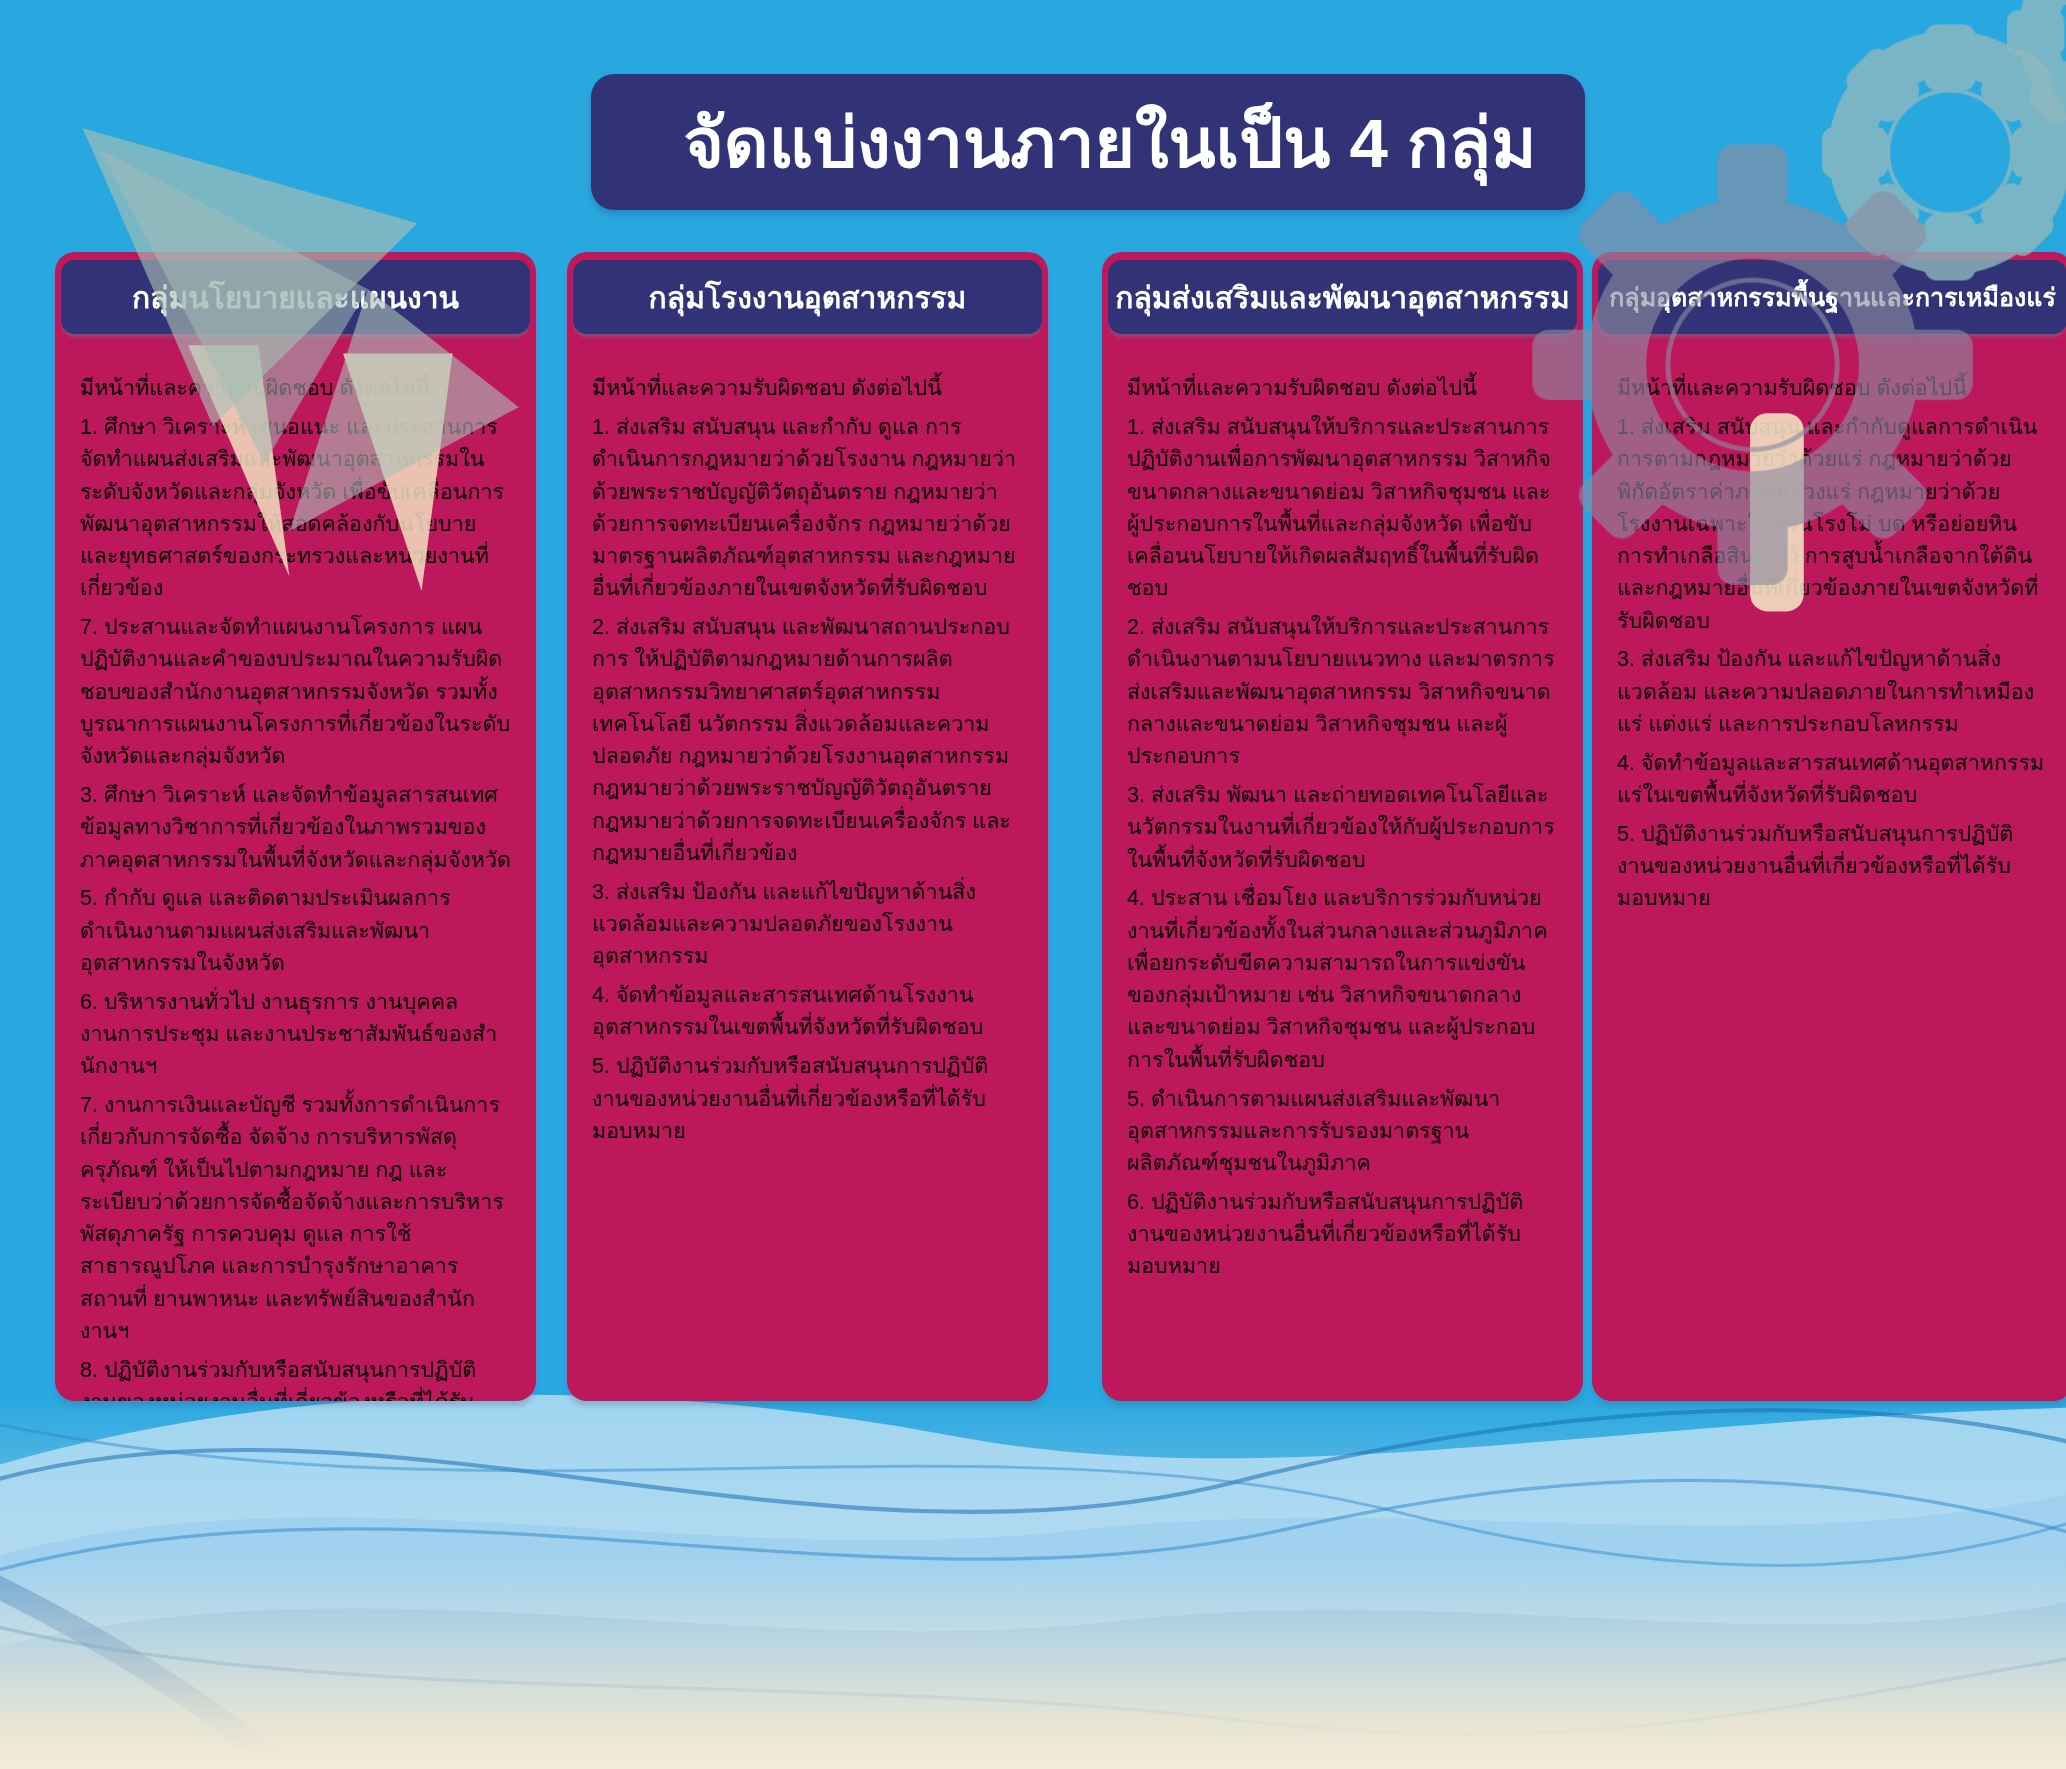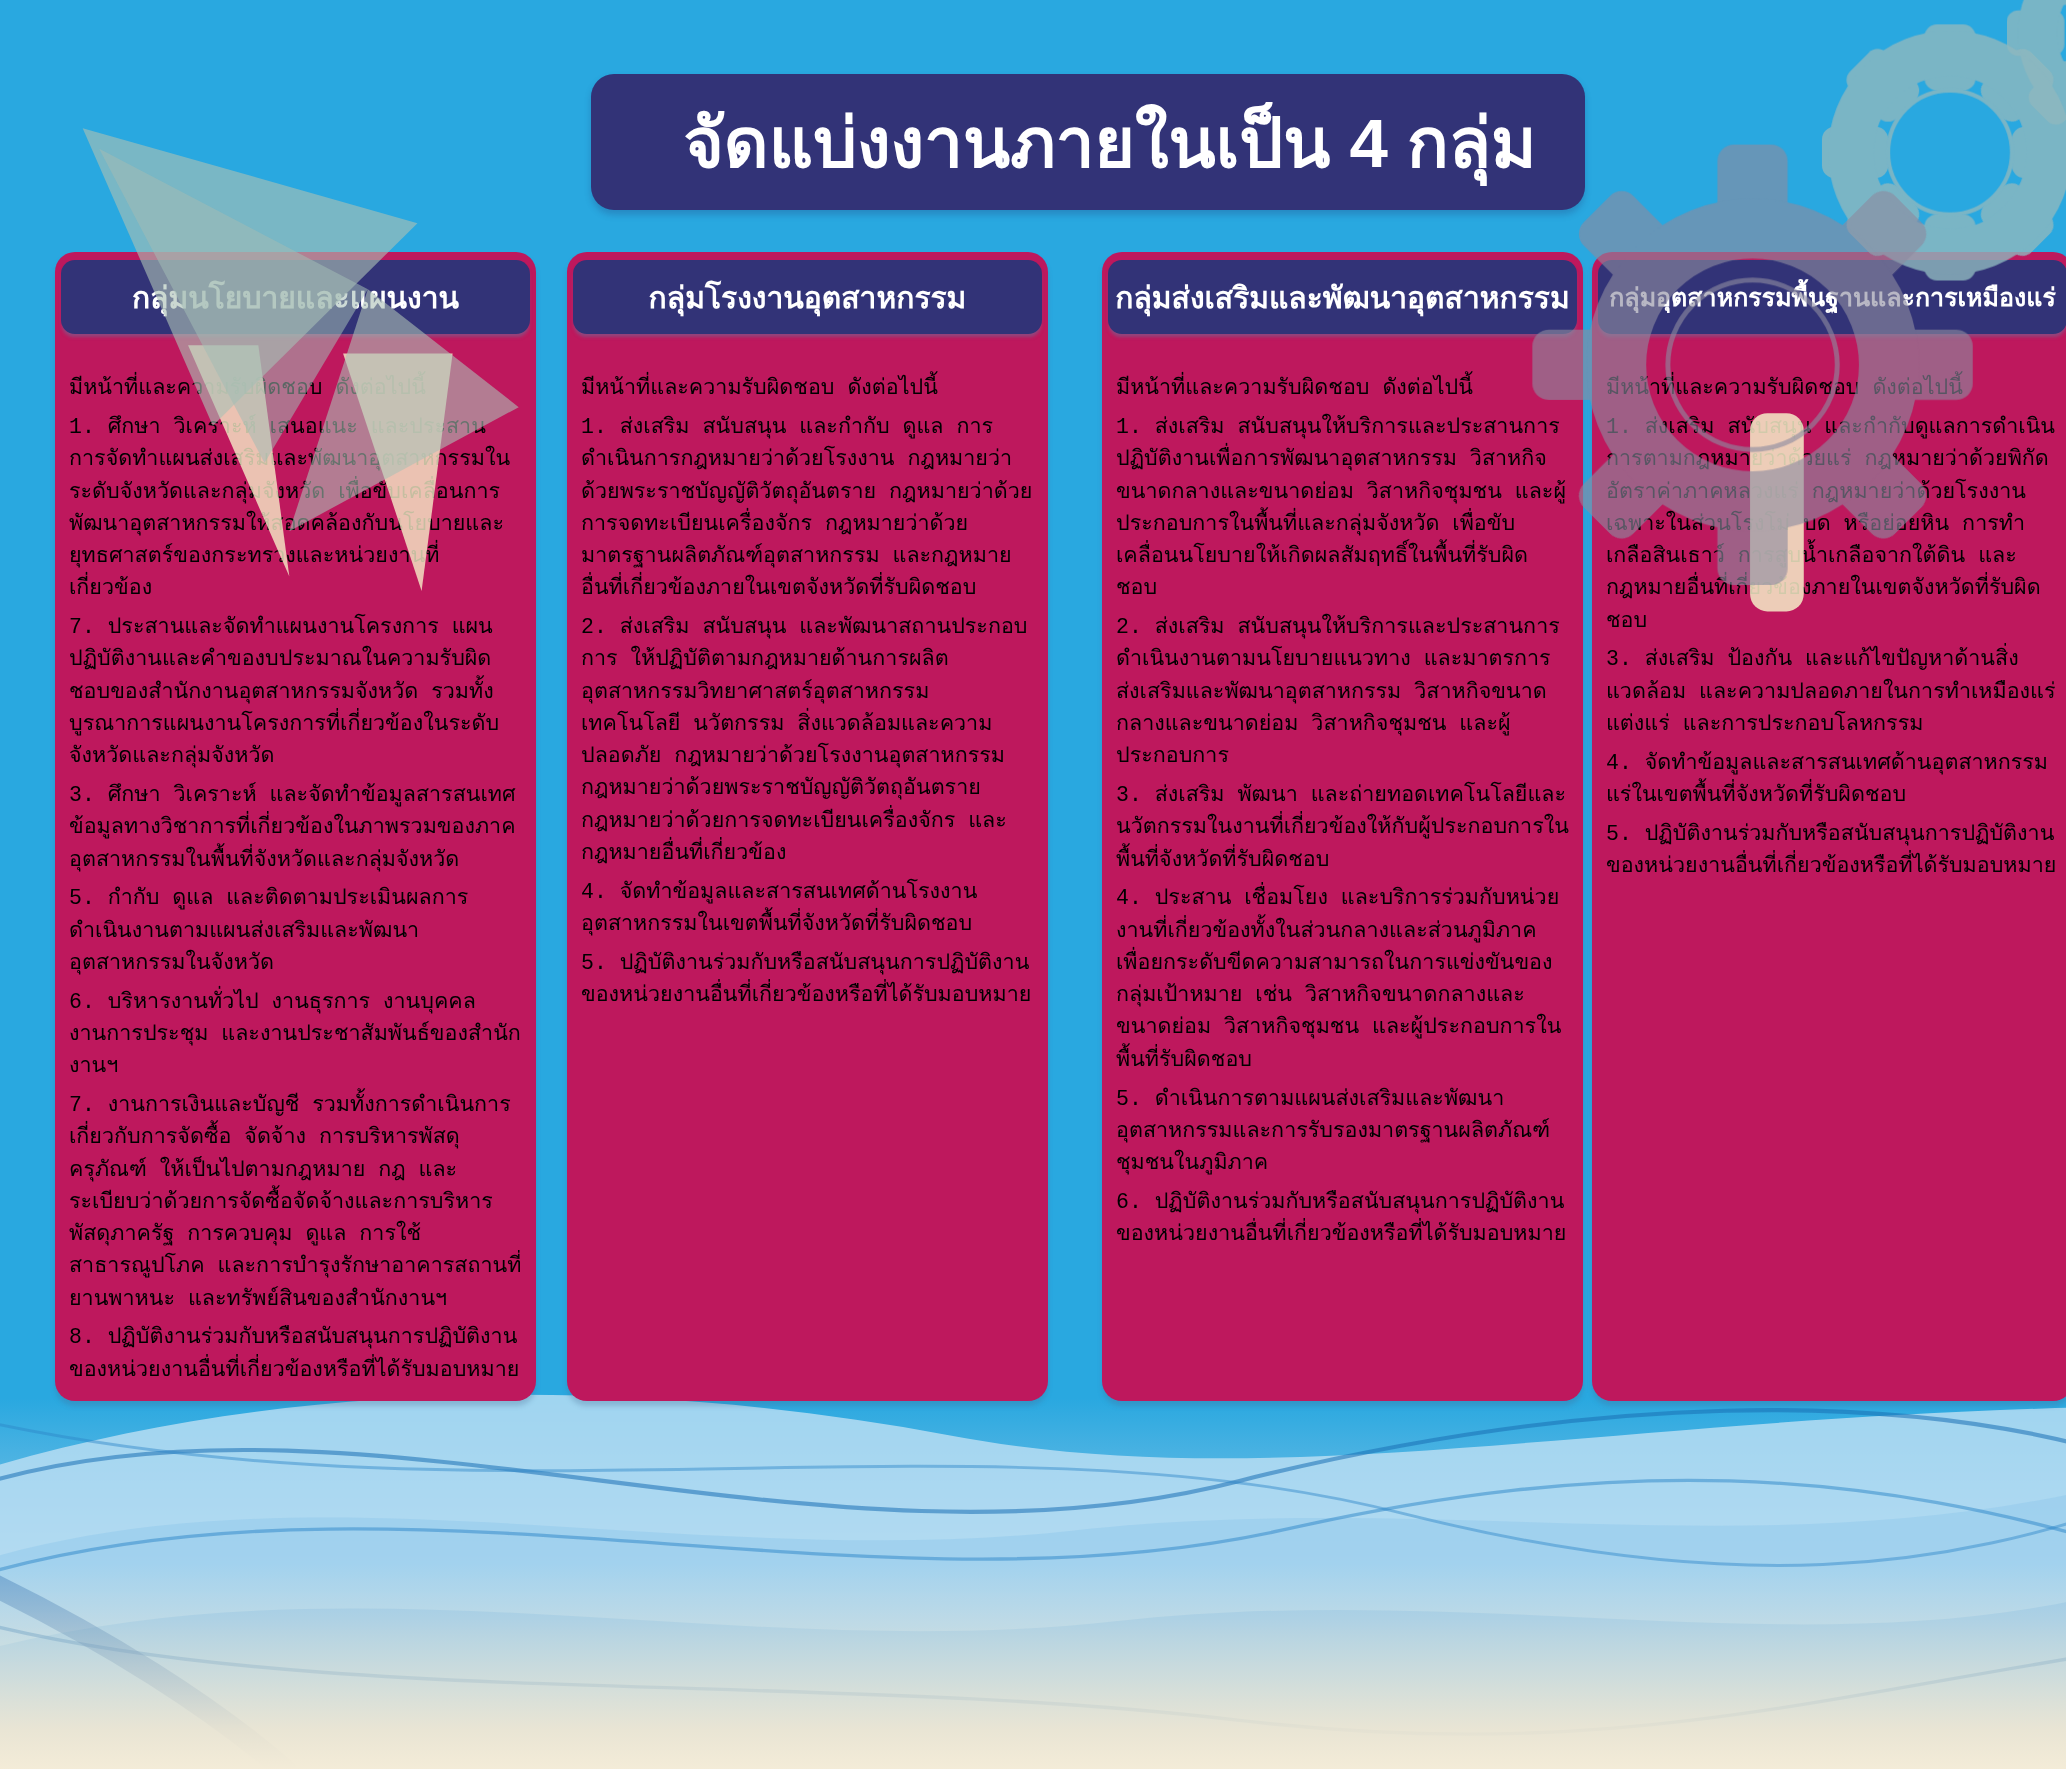--- a/index.html
+++ b/index.html
@@ -28,21 +28,21 @@
   .card-1{left:55px;} .card-2{left:567px;} .card-3{left:1102px;} .card-4{left:1592px;}
 
   .card-header{
     margin:8.3px 5.8px 0;height:74px;background:#323377;border-radius:14px;
     display:flex;align-items:center;justify-content:center;
     color:#FFFFFF;font-size:30px;font-weight:bold;white-space:nowrap;
     box-shadow:0 4.1px 3.3px -1.7px rgba(110,105,150,.55);
   }
   .card-4 .card-header{font-size:25px;}
 
-  .card-body{padding:38px 14px 0;font-family:Liberation Mono, monospace;}
+  .card-body{padding:38px 25px 0;}
   .card-body p{margin:0 0 6.6px;font-size:21.5px;line-height:1.5;color:#000000;text-align:left;}
 </style>
 </head>
 <body>
 
 <svg class="deco deco-waves" viewBox="0 0 5146 1000" preserveAspectRatio="none" aria-hidden="true">
   <defs>
     <linearGradient id="sand" x1="0" y1="0" x2="0" y2="1">
       <stop offset="0.5" stop-color="#F4ECD8" stop-opacity="0"></stop>
       <stop offset="0.9" stop-color="#F2E8D2" stop-opacity="0.9"></stop>
@@ -140,20 +140,21 @@
   </div>
 </div>
 
 <div class="card card-2">
   <div class="card-header">กลุ่มโรงงานอุตสาหกรรม</div>
   <div class="card-body">
     <p>มีหน้าที่และความรับผิดชอบ ดังต่อไปนี้</p>
     <div>
         <p>1. ส่งเสริม สนับสนุน และกำกับ ดูแล การดำเนินการกฎหมายว่าด้วยโรงงาน กฎหมายว่าด้วยพระราชบัญญัติวัตถุอันตราย กฎหมายว่าด้วยการจดทะเบียนเครื่องจักร กฎหมายว่าด้วยมาตรฐานผลิตภัณฑ์อุตสาหกรรม และกฎหมายอื่นที่เกี่ยวข้องภายในเขตจังหวัดที่รับผิดชอบ</p>
         <p>2. ส่งเสริม สนับสนุน และพัฒนาสถานประกอบการ ให้ปฏิบัติตามกฎหมายด้านการผลิตอุตสาหกรรมวิทยาศาสตร์อุตสาหกรรม เทคโนโลยี นวัตกรรม สิ่งแวดล้อมและความปลอดภัย กฎหมายว่าด้วยโรงงานอุตสาหกรรม กฎหมายว่าด้วยพระราชบัญญัติวัตถุอันตราย กฎหมายว่าด้วยการจดทะเบียนเครื่องจักร และกฎหมายอื่นที่เกี่ยวข้อง</p>
+        <p>3. ส่งเสริม ป้องกัน และแก้ไขปัญหาด้านสิ่งแวดล้อมและความปลอดภัยของโรงงานอุตสาหกรรม</p>
         <p>4. จัดทำข้อมูลและสารสนเทศด้านโรงงานอุตสาหกรรมในเขตพื้นที่จังหวัดที่รับผิดชอบ</p>
         <p>5. ปฏิบัติงานร่วมกับหรือสนับสนุนการปฏิบัติงานของหน่วยงานอื่นที่เกี่ยวข้องหรือที่ได้รับมอบหมาย</p>
       </div>
   </div>
 </div>
 
 <div class="card card-3">
   <div class="card-header">กลุ่มส่งเสริมและพัฒนาอุตสาหกรรม</div>
   <div class="card-body">
     <p>มีหน้าที่และความรับผิดชอบ ดังต่อไปนี้</p>

